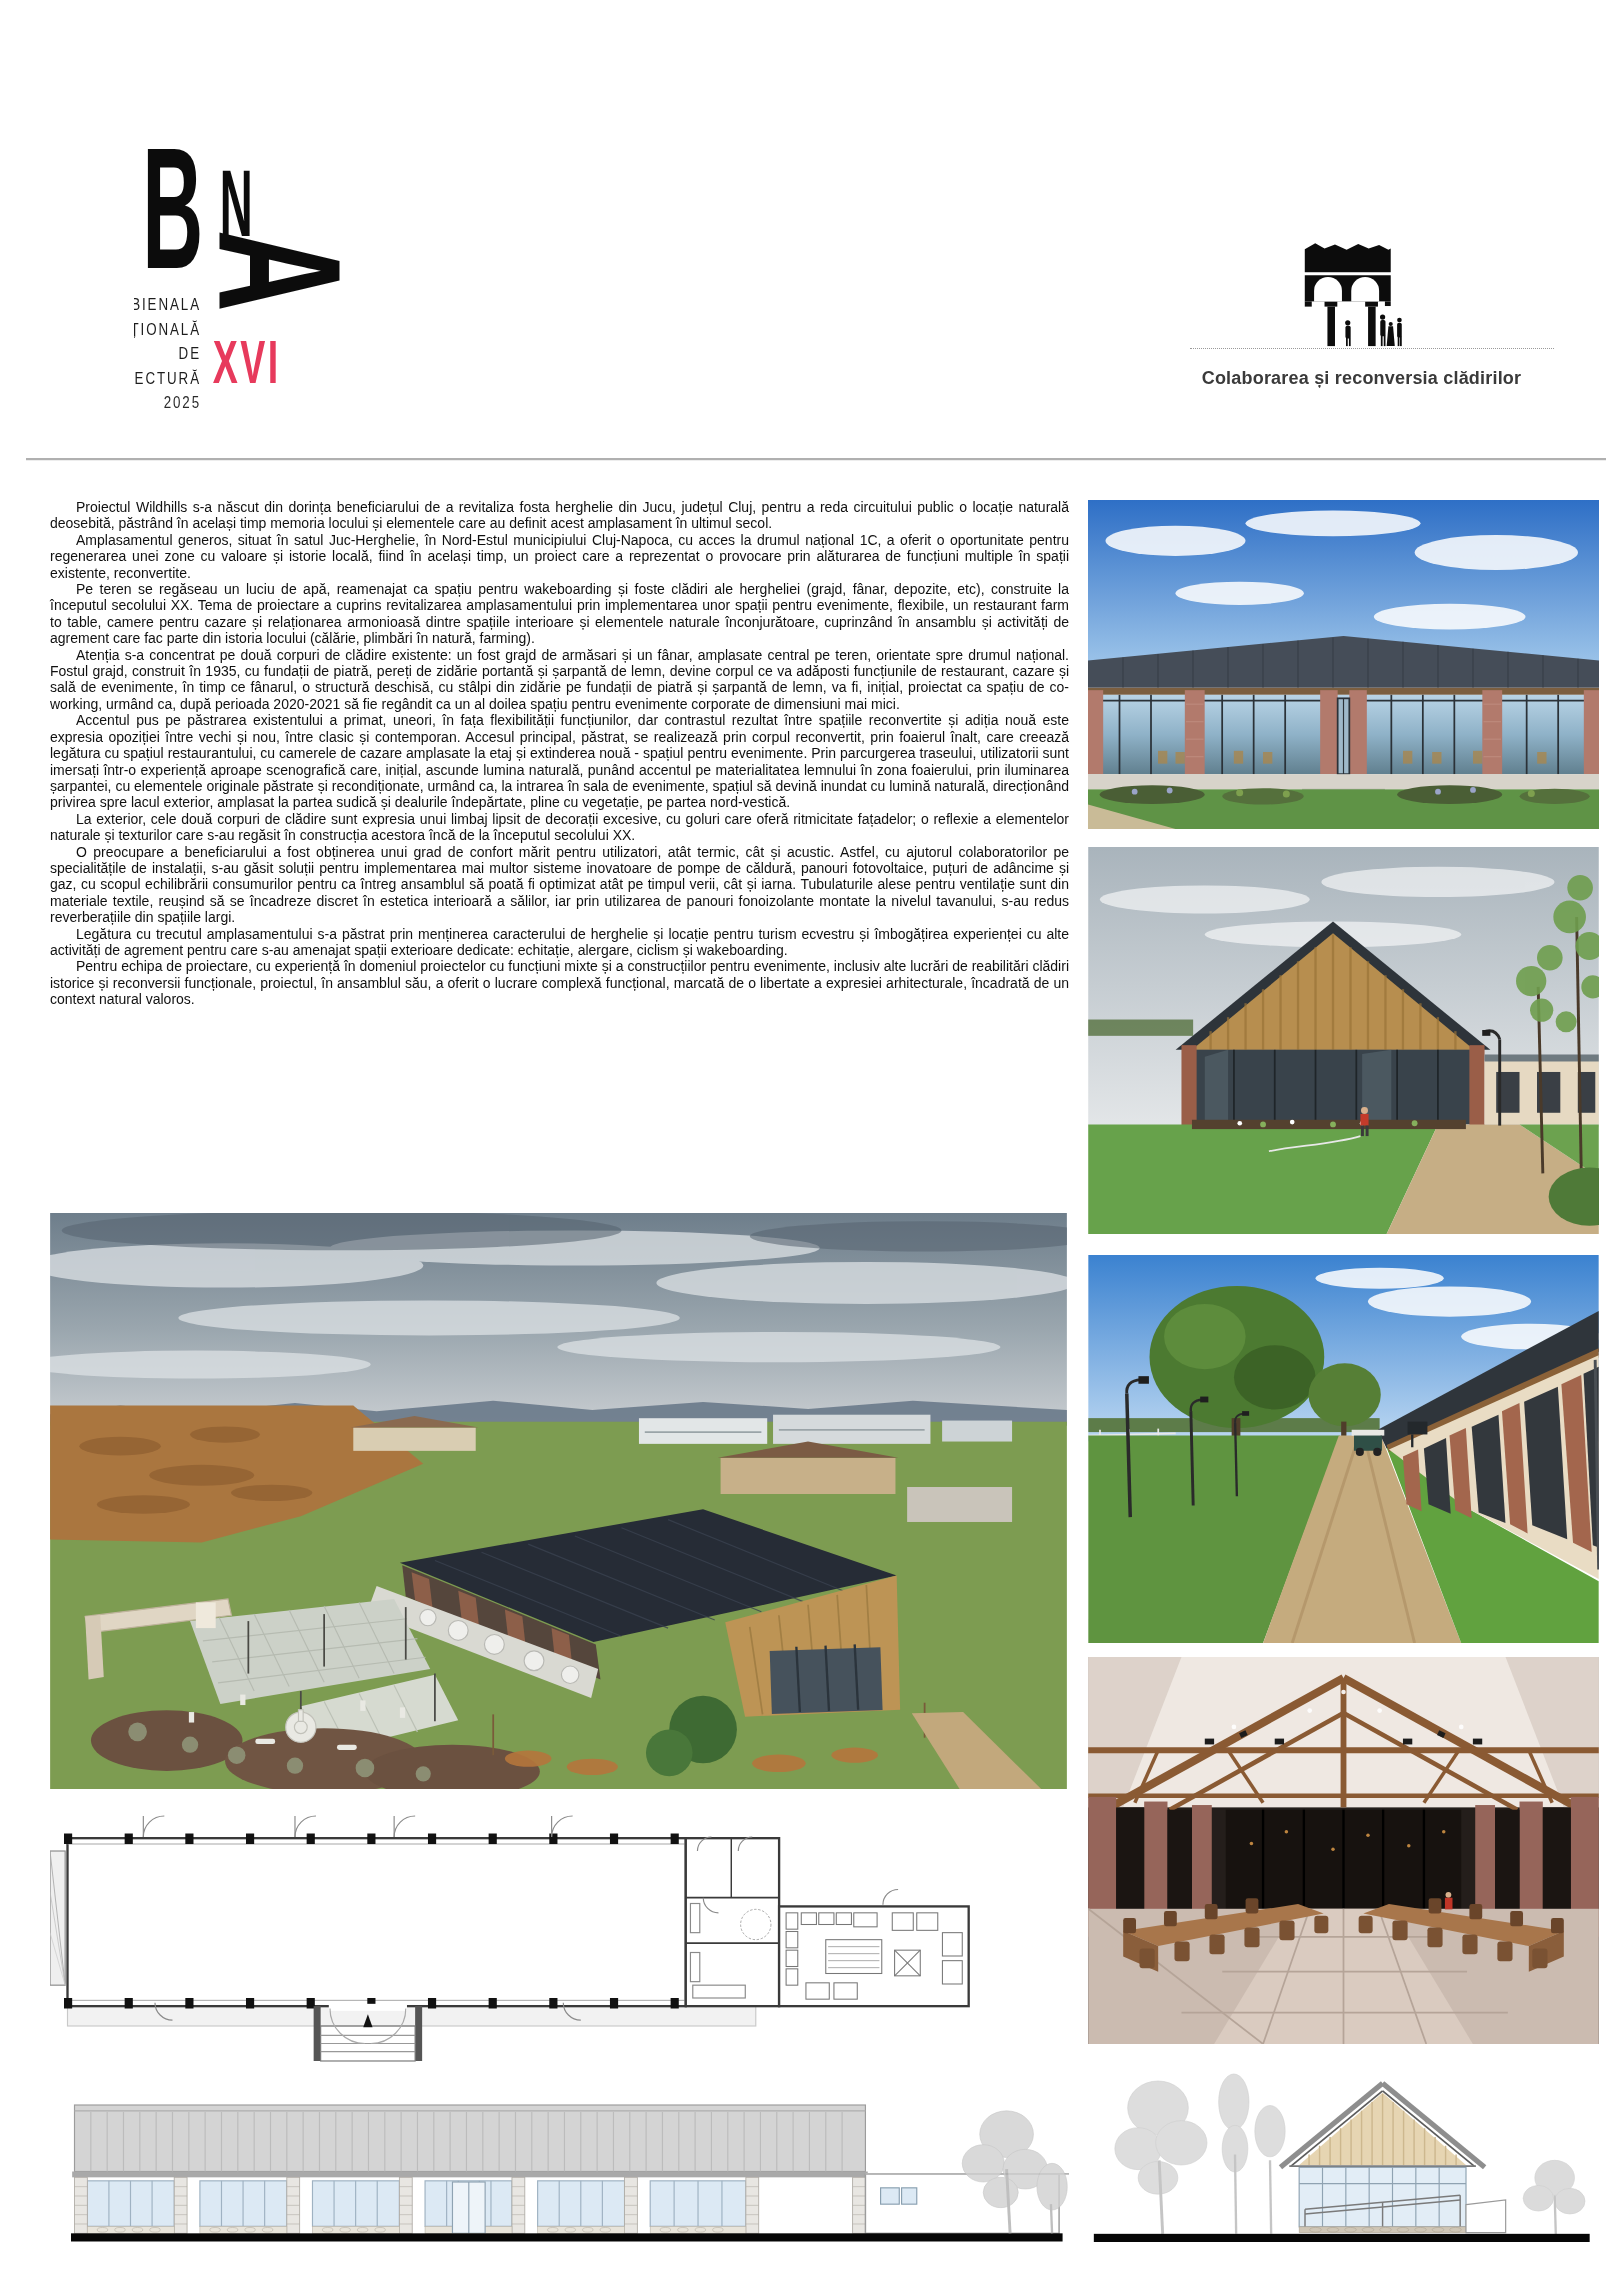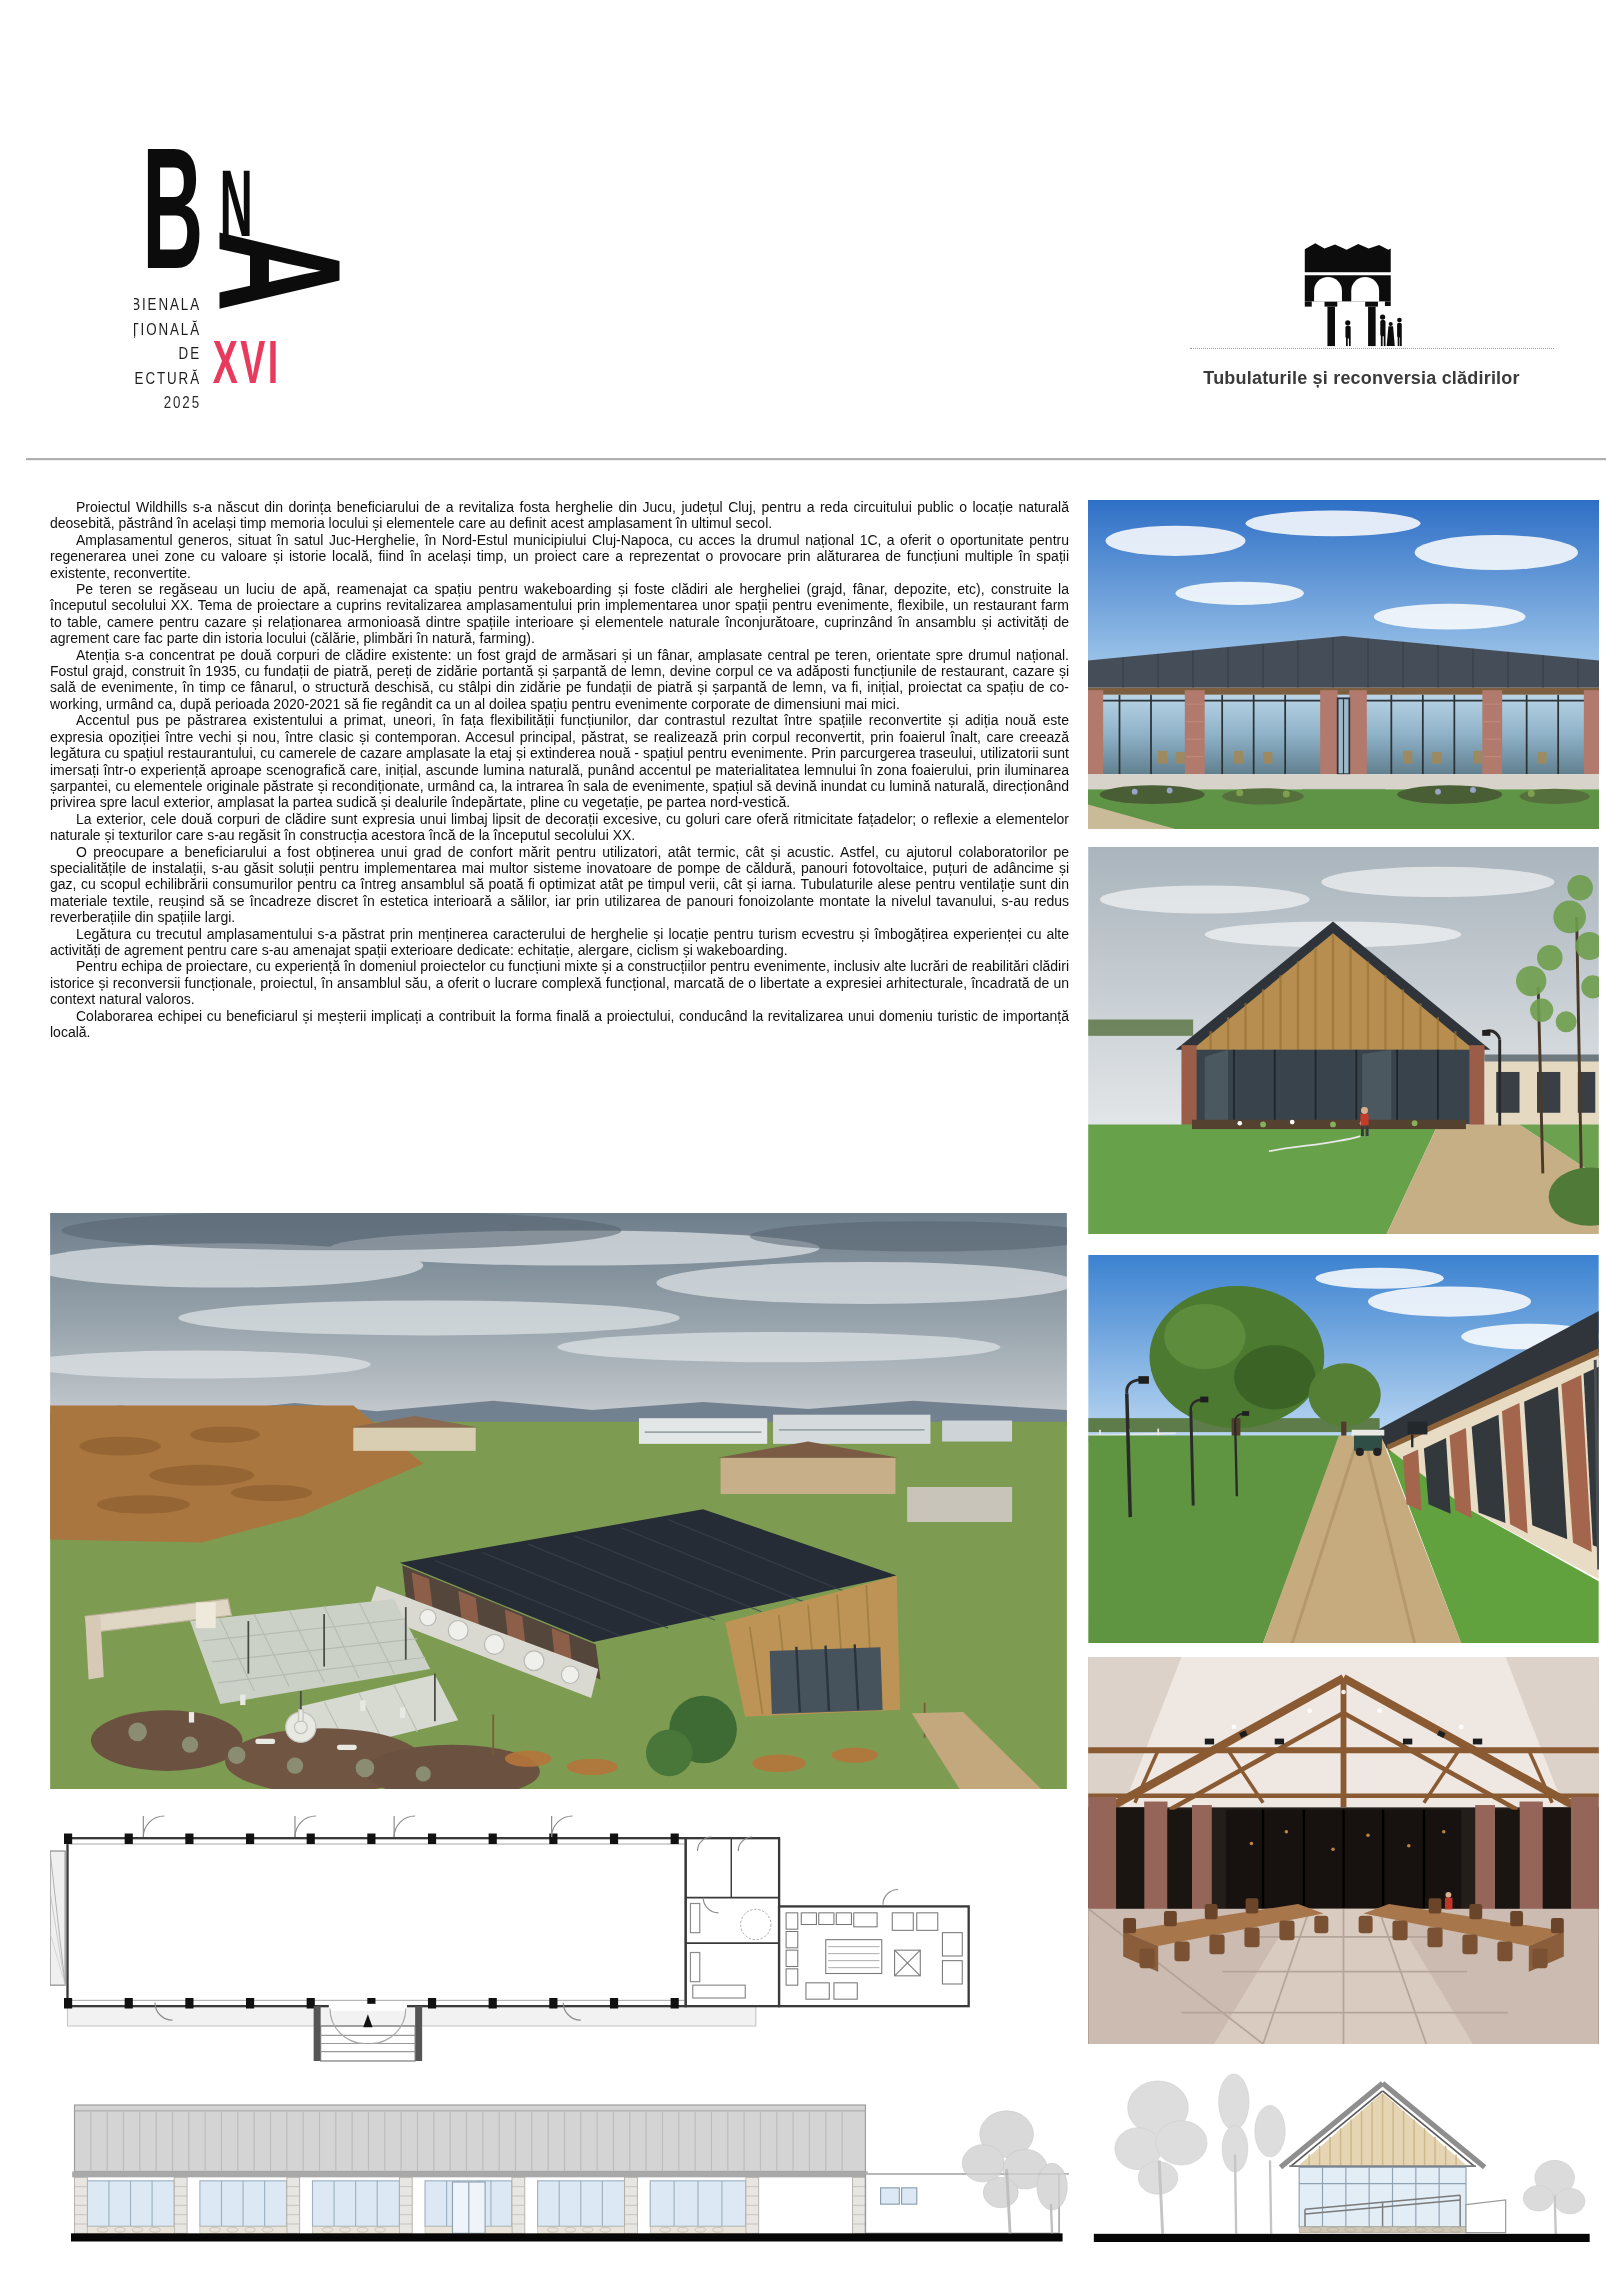--- a/index.html
+++ b/index.html
@@ -69,35 +69,34 @@
       <rect x="178" y="164" width="3" height="17"></rect>
       <rect x="182" y="164" width="3" height="17"></rect>
     </g>
     <g fill="#ffffff">
       <path d="M34,104 V86 A24,24 0 0 1 82,86 V104 Z"></path>
       <path d="M98,104 V86 A24,24 0 0 1 146,86 V104 Z"></path>
       <rect x="18" y="55" width="148" height="3"></rect>
     </g>
   </svg>
   <div class="icon-groundline"></div>
-  <div class="category-caption">Tubulaturile și reconversia clădirilor</div>
+  <div class="category-caption">Colaborarea și reconversia clădirilor</div>
 
   <div class="divider"></div>
 
   <div class="article">
     <p>Proiectul Wildhills s-a născut din dorința beneficiarului de a revitaliza fosta herghelie din Jucu, județul Cluj, pentru a reda circuitului public o locație naturală deosebită, păstrând în același timp memoria locului și elementele care au definit acest amplasament în ultimul secol.</p>
     <p>Amplasamentul generos, situat în satul Juc-Herghelie, în Nord-Estul municipiului Cluj-Napoca, cu acces la drumul național 1C, a oferit o oportunitate pentru regenerarea unei zone cu valoare și istorie locală, fiind în același timp, un proiect care a reprezentat o provocare prin alăturarea de funcțiuni multiple în spații existente, reconvertite.</p>
     <p>Pe teren se regăseau un luciu de apă, reamenajat ca spațiu pentru wakeboarding și foste clădiri ale hergheliei (grajd, fânar, depozite, etc), construite la începutul secolului XX. Tema de proiectare a cuprins revitalizarea amplasamentului prin implementarea unor spații pentru evenimente, flexibile, un restaurant farm to table, camere pentru cazare și relaționarea armonioasă dintre spațiile interioare și elementele naturale înconjurătoare, cuprinzând în ansamblu și activități de agrement care fac parte din istoria locului (călărie, plimbări în natură, farming).</p>
     <p>Atenția s-a concentrat pe două corpuri de clădire existente: un fost grajd de armăsari și un fânar, amplasate central pe teren, orientate spre drumul național. Fostul grajd, construit în 1935, cu fundații de piatră, pereți de zidărie portantă și șarpantă de lemn, devine corpul ce va adăposti funcțiunile de restaurant, cazare și sală de evenimente, în timp ce fânarul, o structură deschisă, cu stâlpi din zidărie pe fundații de piatră și șarpantă de lemn, va fi, inițial, proiectat ca spațiu de co-working, urmând ca, după perioada 2020-2021 să fie regândit ca un al doilea spațiu pentru evenimente corporate de dimensiuni mai mici.</p>
     <p>Accentul pus pe păstrarea existentului a primat, uneori, în fața flexibilității funcțiunilor, dar contrastul rezultat între spațiile reconvertite și adiția nouă este expresia opoziției între vechi și nou, între clasic și contemporan. Accesul principal, păstrat, se realizează prin corpul reconvertit, prin foaierul înalt, care creează legătura cu spațiul restaurantului, cu camerele de cazare amplasate la etaj și extinderea nouă - spațiul pentru evenimente. Prin parcurgerea traseului, utilizatorii sunt imersați într-o experiență aproape scenografică care, inițial, ascunde lumina naturală, punând accentul pe materialitatea lemnului în zona foaierului, prin iluminarea șarpantei, cu elementele originale păstrate și recondiționate, urmând ca, la intrarea în sala de evenimente, spațiul să devină inundat cu lumină naturală, direcționând privirea spre lacul exterior, amplasat la partea sudică și dealurile îndepărtate, pline cu vegetație, pe partea nord-vestică.</p>
     <p>La exterior, cele două corpuri de clădire sunt expresia unui limbaj lipsit de decorații excesive, cu goluri care oferă ritmicitate fațadelor; o reflexie a elementelor naturale și texturilor care s-au regăsit în construcția acestora încă de la începutul secolului XX.</p>
     <p>O preocupare a beneficiarului a fost obținerea unui grad de confort mărit pentru utilizatori, atât termic, cât și acustic. Astfel, cu ajutorul colaboratorilor pe specialitățile de instalații, s-au găsit soluții pentru implementarea mai multor sisteme inovatoare de pompe de căldură, panouri fotovoltaice, puțuri de adâncime și gaz, cu scopul echilibrării consumurilor pentru ca întreg ansamblul să poată fi optimizat atât pe timpul verii, cât și iarna. Tubulaturile alese pentru ventilație sunt din materiale textile, reușind să se încadreze discret în estetica interioară a sălilor, iar prin utilizarea de panouri fonoizolante montate la nivelul tavanului, s-au redus reverberațiile din spațiile largi.</p>
     <p>Legătura cu trecutul amplasamentului s-a păstrat prin menținerea caracterului de herghelie și locație pentru turism ecvestru și îmbogățirea experienței cu alte activități de agrement pentru care s-au amenajat spații exterioare dedicate: echitație, alergare, ciclism și wakeboarding.</p>
     <p>Pentru echipa de proiectare, cu experiență în domeniul proiectelor cu funcțiuni mixte și a construcțiilor pentru evenimente, inclusiv alte lucrări de reabilitări clădiri istorice și reconversii funcționale, proiectul, în ansamblul său, a oferit o lucrare complexă funcțional, marcată de o libertate a expresiei arhitecturale, încadrată de un context natural valoros.</p>
-    <p>Colaborarea echipei cu beneficiarul și meșterii implicați a contribuit la forma finală a proiectului, conducând la revitalizarea unui domeniu turistic de importanță locală.</p>
   </div>
 
   <svg class="fig" style="left:50px;top:1213px" width="1017" height="576" viewBox="0 0 1744 988">
     <defs>
       <linearGradient id="aerSky" x1="0" y1="0" x2="0" y2="1">
         <stop offset="0" stop-color="#6e7e8b"></stop>
           <stop offset="0.55" stop-color="#9aa6ae"></stop>
           <stop offset="1" stop-color="#c7ccd0"></stop>
       </linearGradient>
     </defs>

